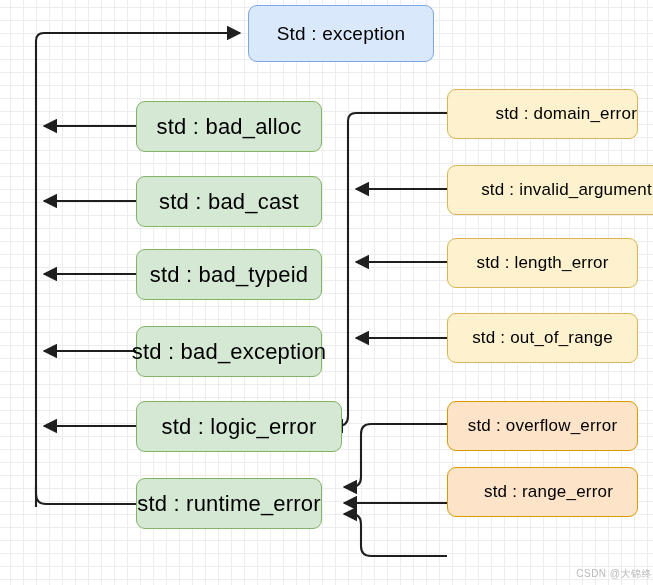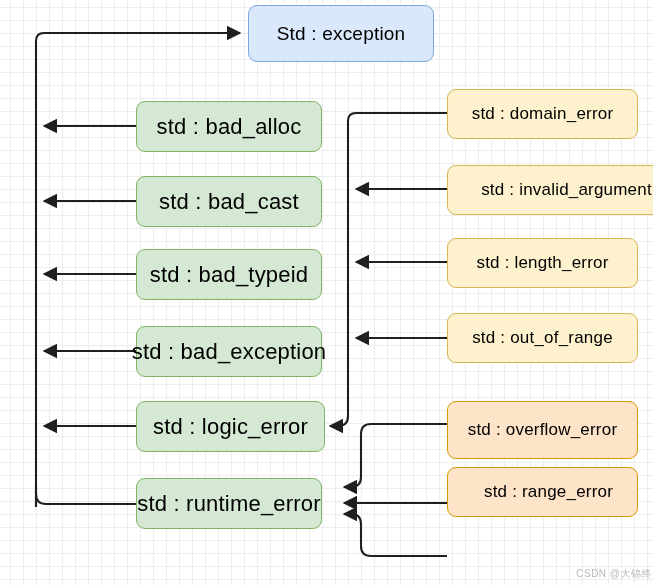--- a/index.html
+++ b/index.html
@@ -123,45 +123,45 @@
   </div>
 
   <div class="node green" style="left:136px; top:249px; width:186px; height:51px;">
     <span>std : bad_typeid</span>
   </div>
 
   <div class="node green" style="left:136px; top:326px; width:186px; height:51px;">
     <span>std : bad_exception</span>
   </div>
 
-  <div class="node green" style="left:136px; top:401px; width:189px; height:51px;">
+  <div class="node green" style="left:136px; top:401px; width:206px; height:51px;">
     <span>std : logic_error</span>
   </div>
 
   <div class="node green" style="left:136px; top:478px; width:186px; height:51px;">
     <span>std : runtime_error</span>
   </div>
 
-  <div class="node yellow" style="left:447px; top:89px; width:191px; height:50px;">
+  <div class="node yellow" style="left:447px; top:89px; width:191px; height:50px;justify-content:flex-end;">
     <span>std : domain_error</span>
   </div>
 
   <div class="node yellow" style="left:447px; top:165px; width:239px; height:50px;">
     <span>std : invalid_argument</span>
   </div>
 
   <div class="node yellow" style="left:447px; top:238px; width:191px; height:50px;">
     <span>std : length_error</span>
   </div>
 
   <div class="node yellow" style="left:447px; top:313px; width:191px; height:50px;">
     <span>std : out_of_range</span>
   </div>
 
-  <div class="node peach" style="left:447px; top:401px; width:191px; height:58px;">
+  <div class="node peach" style="left:447px; top:401px; width:191px; height:50px;">
     <span>std : overflow_error</span>
   </div>
 
   <div class="node peach" style="left:447px; top:467px; width:191px; height:50px;padding-left:12px;">
     <span>std : range_error</span>
   </div>
 
 
   <div id="watermark">CSDN @大锦终</div>
 

